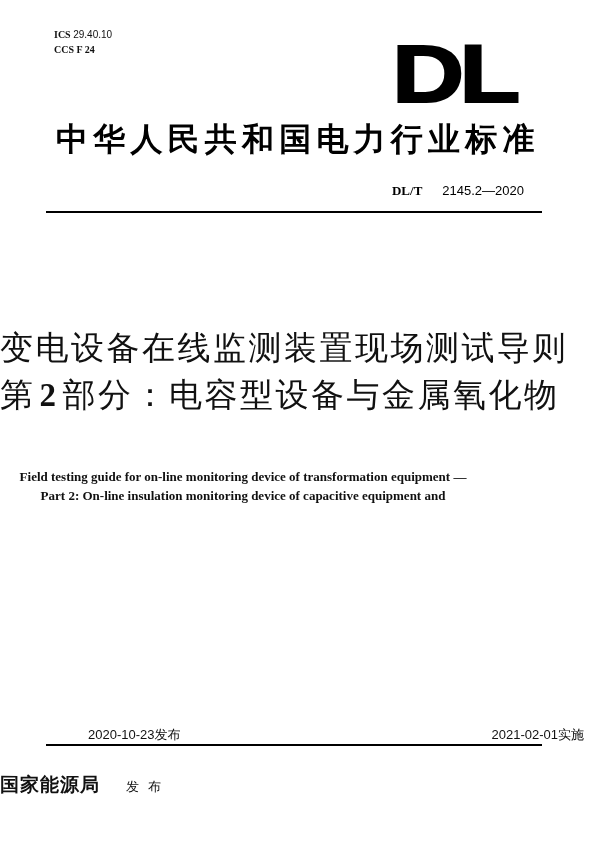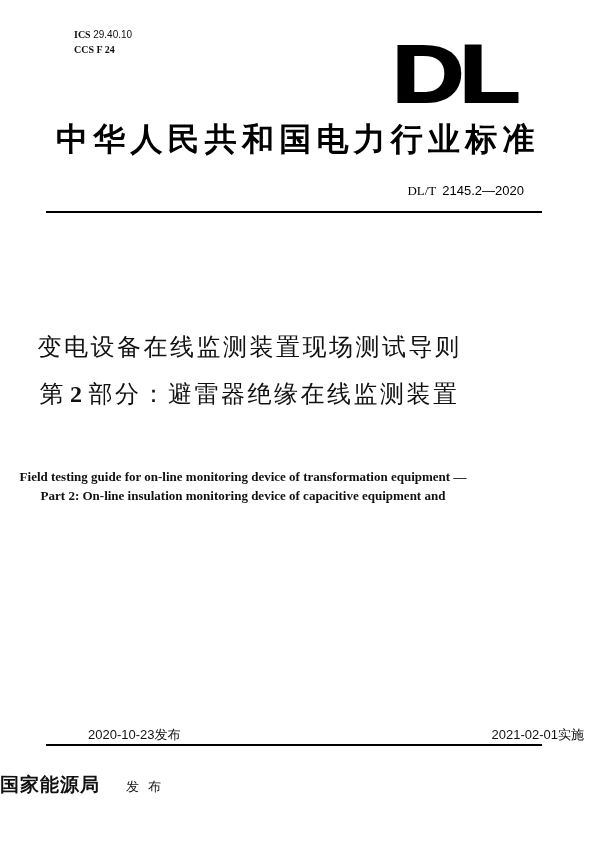--- a/index.html
+++ b/index.html
@@ -11,21 +11,21 @@
       width: 600px;
       height: 861px;
       position: relative;
       overflow: hidden;
       color: #111111;
       font-family: "DejaVu Sans", sans-serif;
     }
     .abs { position: absolute; }
 
     .classification {
-      left: 74px;
+      left: 54px;
       top: 27px;
       font-family: "Liberation Serif", serif;
       font-size: 10px;
       line-height: 15px;
       color: #111;
     }
     .classification .code-label { font-weight: bold; }
     .classification .code-value { font-family: "Liberation Sans", sans-serif; }
 
     .dl-logo {
@@ -58,22 +58,22 @@
     .std-number {
       right: 76px;
       top: 183px;
       font-size: 13px;
       line-height: 16px;
       white-space: nowrap;
       color: #000;
     }
     .std-number .prefix {
       font-family: "Liberation Serif", serif;
-      font-weight: normal;
-      margin-right: 6px;
+      font-weight: bold;
+      margin-right: 20px;
       text-align: center;
     }
     .std-number .num {
       font-family: "Liberation Sans", sans-serif;
     }
 
     .rule {
       left: 46px;
       width: 496px;
       height: 2px;
@@ -81,21 +81,21 @@
     }
     .rule-top { top: 211px; }
     .rule-bottom { top: 744px; }
 
     .cn-title {
       left: 0;
       width: 499px;
       top: 324px;
       text-align: center;
       font-family: "DejaVu Sans", sans-serif;
-      font-size: 24px;
+      font-size: 33px;
       line-height: 47px;
       letter-spacing: 2.5px;
       color: #111;
     }
     .cn-title .line { display: block; white-space: nowrap; }
     .cn-title .part-num {
       font-family: "Liberation Serif", serif;
       font-weight: bold;
       margin: 0 4px;
     }
@@ -167,21 +167,21 @@
 <div class="abs standard-header">中华人民共和国电力行业标准</div>
 
 <div class="abs std-number">
   <span class="prefix">DL/T</span><span class="num">2145.2—2020</span>
 </div>
 
 <div class="abs rule rule-top"></div>
 
 <div class="abs cn-title">
   <span class="line">变电设备在线监测装置现场测试导则</span>
-  <span class="line"><span>第</span><span class="part-num">2</span><span>部分：避雷器绝缘在线监测装置</span></span>
+  <span class="line"><span>第</span><span class="part-num">2</span><span>部分：电容型设备与金属氧化物</span></span>
 </div>
 
 <div class="abs en-title">
   <span class="line">Field testing guide for on-line monitoring device of transformation equipment —</span>
   <span class="line">Part 2: On-line insulation monitoring device of capacitive equipment and</span>
 </div>
 
 <div class="abs date-row">
   <span>2020-10-23发布</span>
   <span>2021-02-01实施</span>

